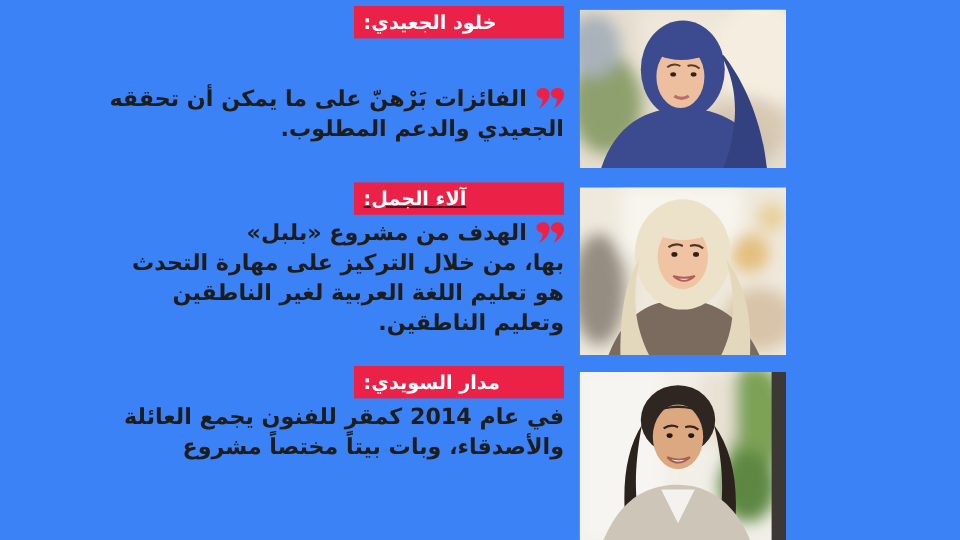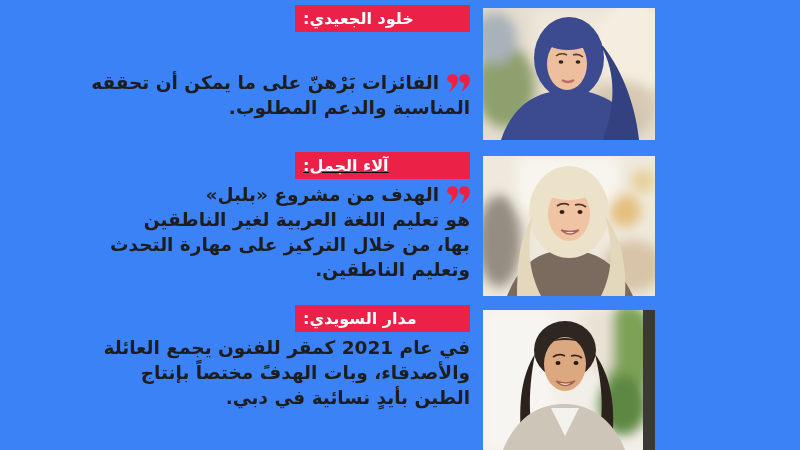--- a/index.html
+++ b/index.html
@@ -51,21 +51,21 @@
 
   <div class="banner b1">
     <span>خلود الجعيدي:</span>
   </div>
 
   <div class="quote q1">
     <div class="qline"><span class="qicon"><svg width="24" height="18" viewBox="0 0 26 19">
             <path d="M7.2 0C10.6 0 13 2.4 13 5.6c0 4.6-3.2 9.3-9.6 13.4 2.8-4.4 3.8-7.6 2.9-9.3C3.6 9.2 1.2 7.6 1.2 5 1.2 2.2 3.8 0 7.2 0z"></path>
             <path d="M20.2 0C23.6 0 26 2.4 26 5.6c0 4.6-3.2 9.3-9.6 13.4 2.8-4.4 3.8-7.6 2.9-9.3-2.7-.5-5.1-2.1-5.1-4.7C14.2 2.2 16.8 0 20.2 0z"></path>
           </svg></span><span>الفائزات بَرْهنّ على ما يمكن أن تحققه</span></div>
-    <div class="qline">المناسبة والدعم المطلوب.</div>
+    <div class="qline">الجعيدي والدعم المطلوب.</div>
   </div>
 
   <div class="photo p1">
     <svg width="172" height="132" viewBox="0 0 172 132">
       <defs>
           <filter id="bl1" x="-30%" y="-30%" width="160%" height="160%">
             <feGaussianBlur stdDeviation="6"></feGaussianBlur>
           </filter>
         </defs>
       <rect width="172" height="132" fill="#e6ddcf"></rect>
@@ -94,22 +94,22 @@
 
   <div class="banner b2">
     <span>آلاء الجمل:</span>
   </div>
 
   <div class="quote q2">
     <div class="qline"><span class="qicon"><svg width="24" height="18" viewBox="0 0 26 19">
             <path d="M7.2 0C10.6 0 13 2.4 13 5.6c0 4.6-3.2 9.3-9.6 13.4 2.8-4.4 3.8-7.6 2.9-9.3C3.6 9.2 1.2 7.6 1.2 5 1.2 2.2 3.8 0 7.2 0z"></path>
             <path d="M20.2 0C23.6 0 26 2.4 26 5.6c0 4.6-3.2 9.3-9.6 13.4 2.8-4.4 3.8-7.6 2.9-9.3-2.7-.5-5.1-2.1-5.1-4.7C14.2 2.2 16.8 0 20.2 0z"></path>
           </svg></span><span>الهدف من مشروع «بلبل»</span></div>
+    <div class="qline">بها، من خلال التركيز على مهارة التحدث</div>
     <div class="qline">هو تعليم اللغة العربية لغير الناطقين</div>
-    <div class="qline">بها، من خلال التركيز على مهارة التحدث</div>
     <div class="qline">وتعليم الناطقين.</div>
   </div>
 
   <div class="photo p2">
     <svg width="172" height="140" viewBox="0 0 172 140">
       <defs>
           <filter id="bl2" x="-30%" y="-30%" width="160%" height="160%">
             <feGaussianBlur stdDeviation="6"></feGaussianBlur>
           </filter>
         </defs>
@@ -135,23 +135,22 @@
         <path d="M78 74 q9 8 18 0 q-9 3 -18 0" fill="#ffffff" stroke="#b35f58" stroke-width="1.6"></path>
       </g>
     </svg>
   </div>
 
   <div class="banner b3">
     <span>مدار السويدي:</span>
   </div>
 
   <div class="quote q3">
-    <div class="qline">في عام 2021 كمقر للفنون يجمع العائلة</div>
-    <div class="qline">والأصدقاء، وبات الهدفً مختصاً بإنتاج</div>
-    <div class="qline">الطين بأيدٍ نسائية في دبي.</div>
+    <div class="qline">في عام 2014 كمقر للفنون يجمع العائلة</div>
+    <div class="qline">والأصدقاء، وبات بيتاً مختصاً مشروع</div>
   </div>
 
   <div class="photo p3">
     <svg width="172" height="140" viewBox="0 0 172 140">
       <defs>
           <filter id="bl3" x="-30%" y="-30%" width="160%" height="160%">
             <feGaussianBlur stdDeviation="6"></feGaussianBlur>
           </filter>
         </defs>
       <rect width="172" height="140" fill="#f2efe8"></rect>

